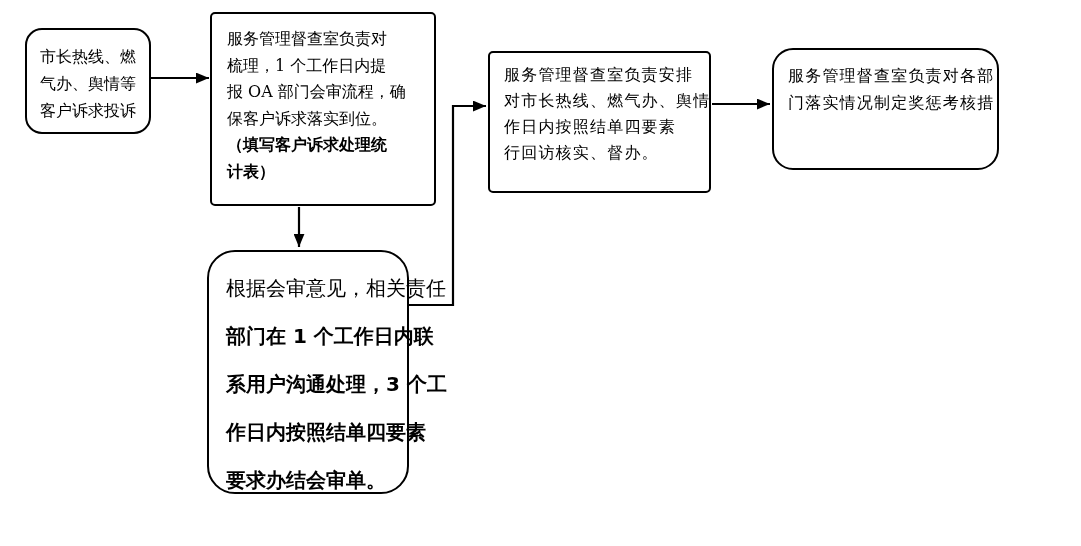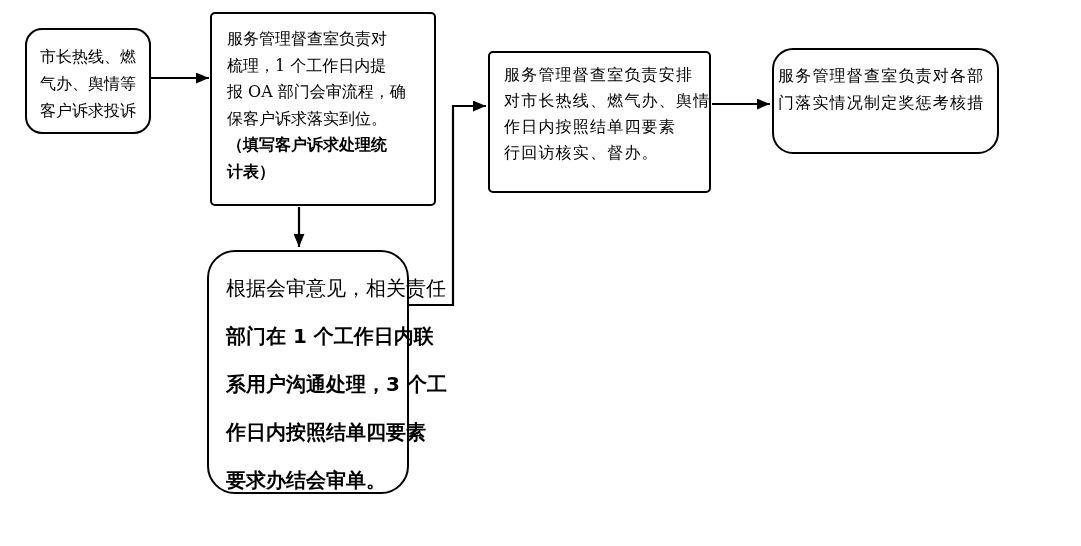--- a/index.html
+++ b/index.html
@@ -38,23 +38,23 @@
     font-size: 16px; line-height: 26.5px;
   }
   .node-verify {
     left: 488px; top: 51px; width: 223px; height: 142px;
     border-radius: 5px;
     padding: 9px 6px 0 14px;
     font-size: 16px; line-height: 26px;
     letter-spacing: 1.2px;
   }
   .node-assess {
-    left: 772px; top: 48px; width: 227px; height: 106px;
+    left: 772px; top: 48px; width: 227px; height: 122px;
     border-radius: 21px;
-    padding: 12px 6px 0 4px;
+    padding: 12px 6px 0 14px;
     font-size: 16px; line-height: 27px;
     letter-spacing: 1.2px;
   }
   .node-handle {
     left: 207px; top: 250px; width: 202px; height: 244px;
     border-radius: 28px;
     padding: 12px 6px 0 17px;
     font-family: "DejaVu Sans", sans-serif;
     font-size: 20px; line-height: 48px;
   }

